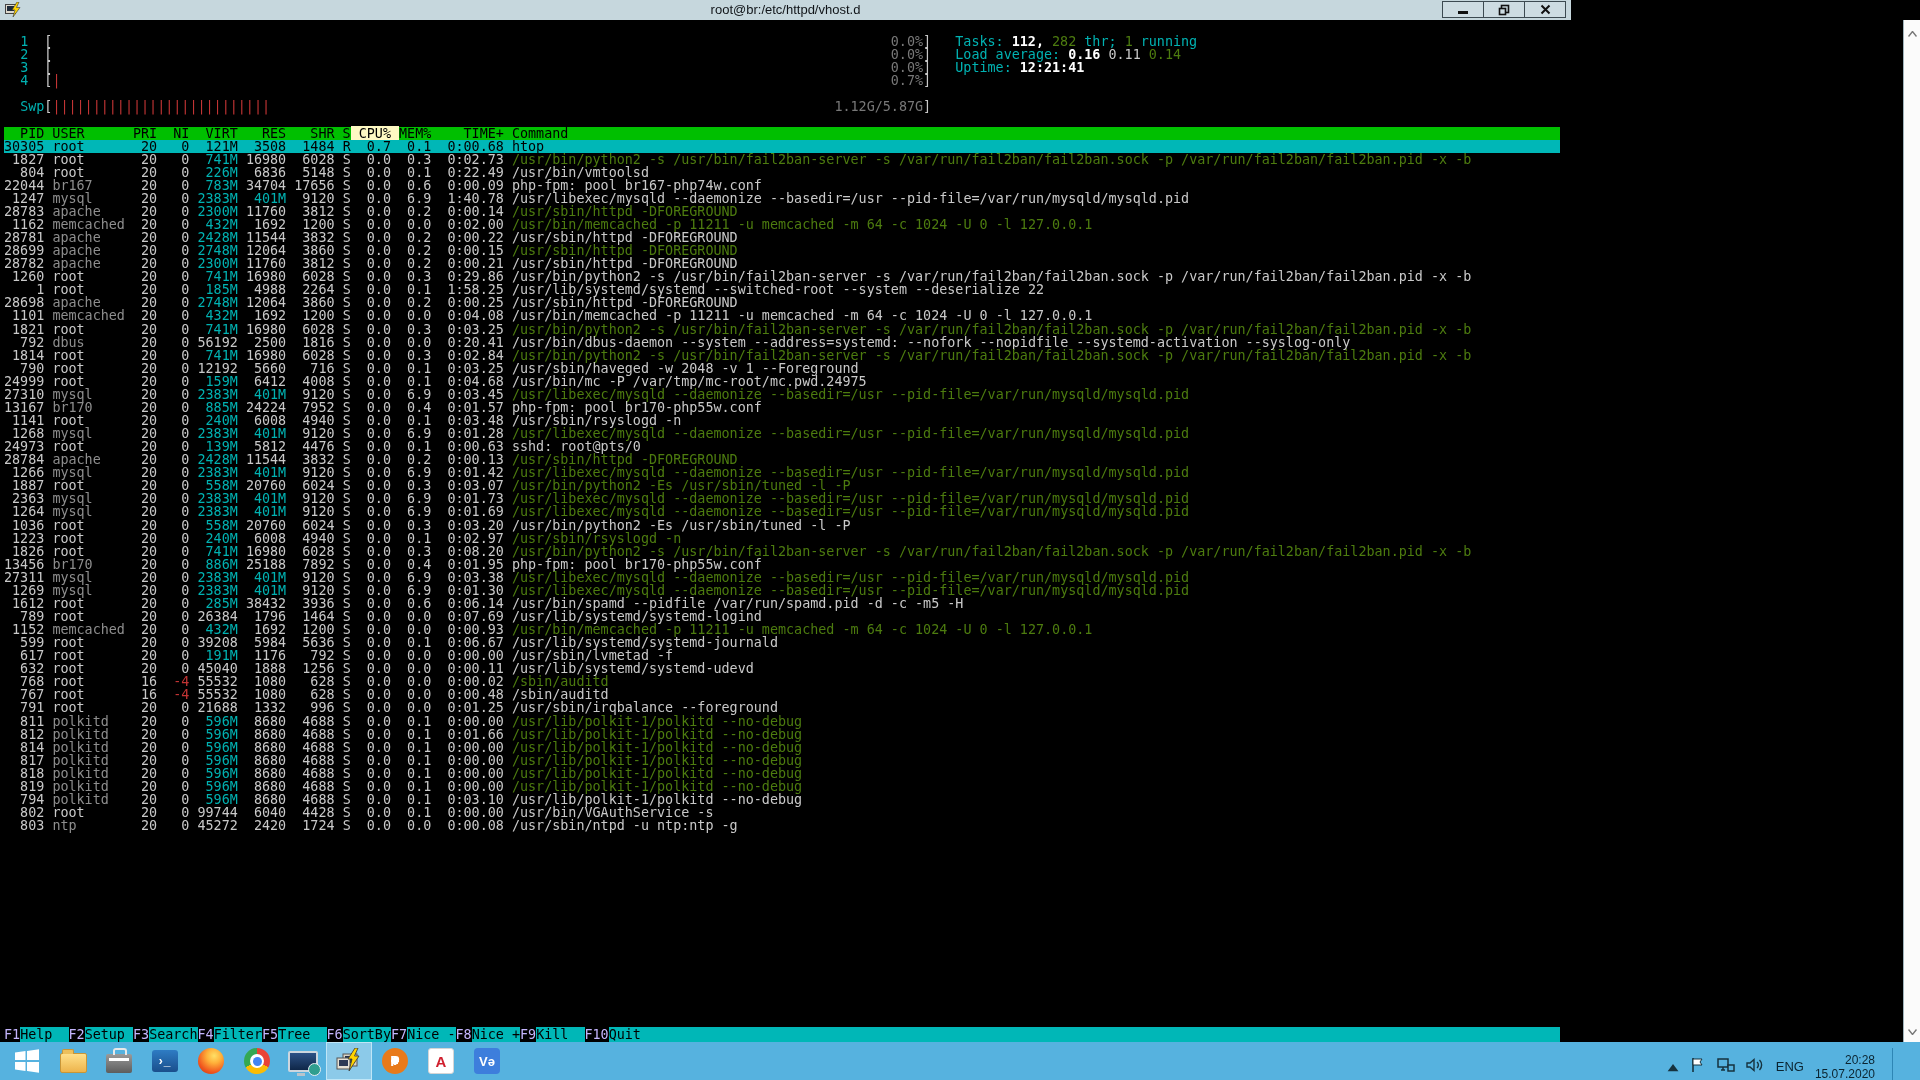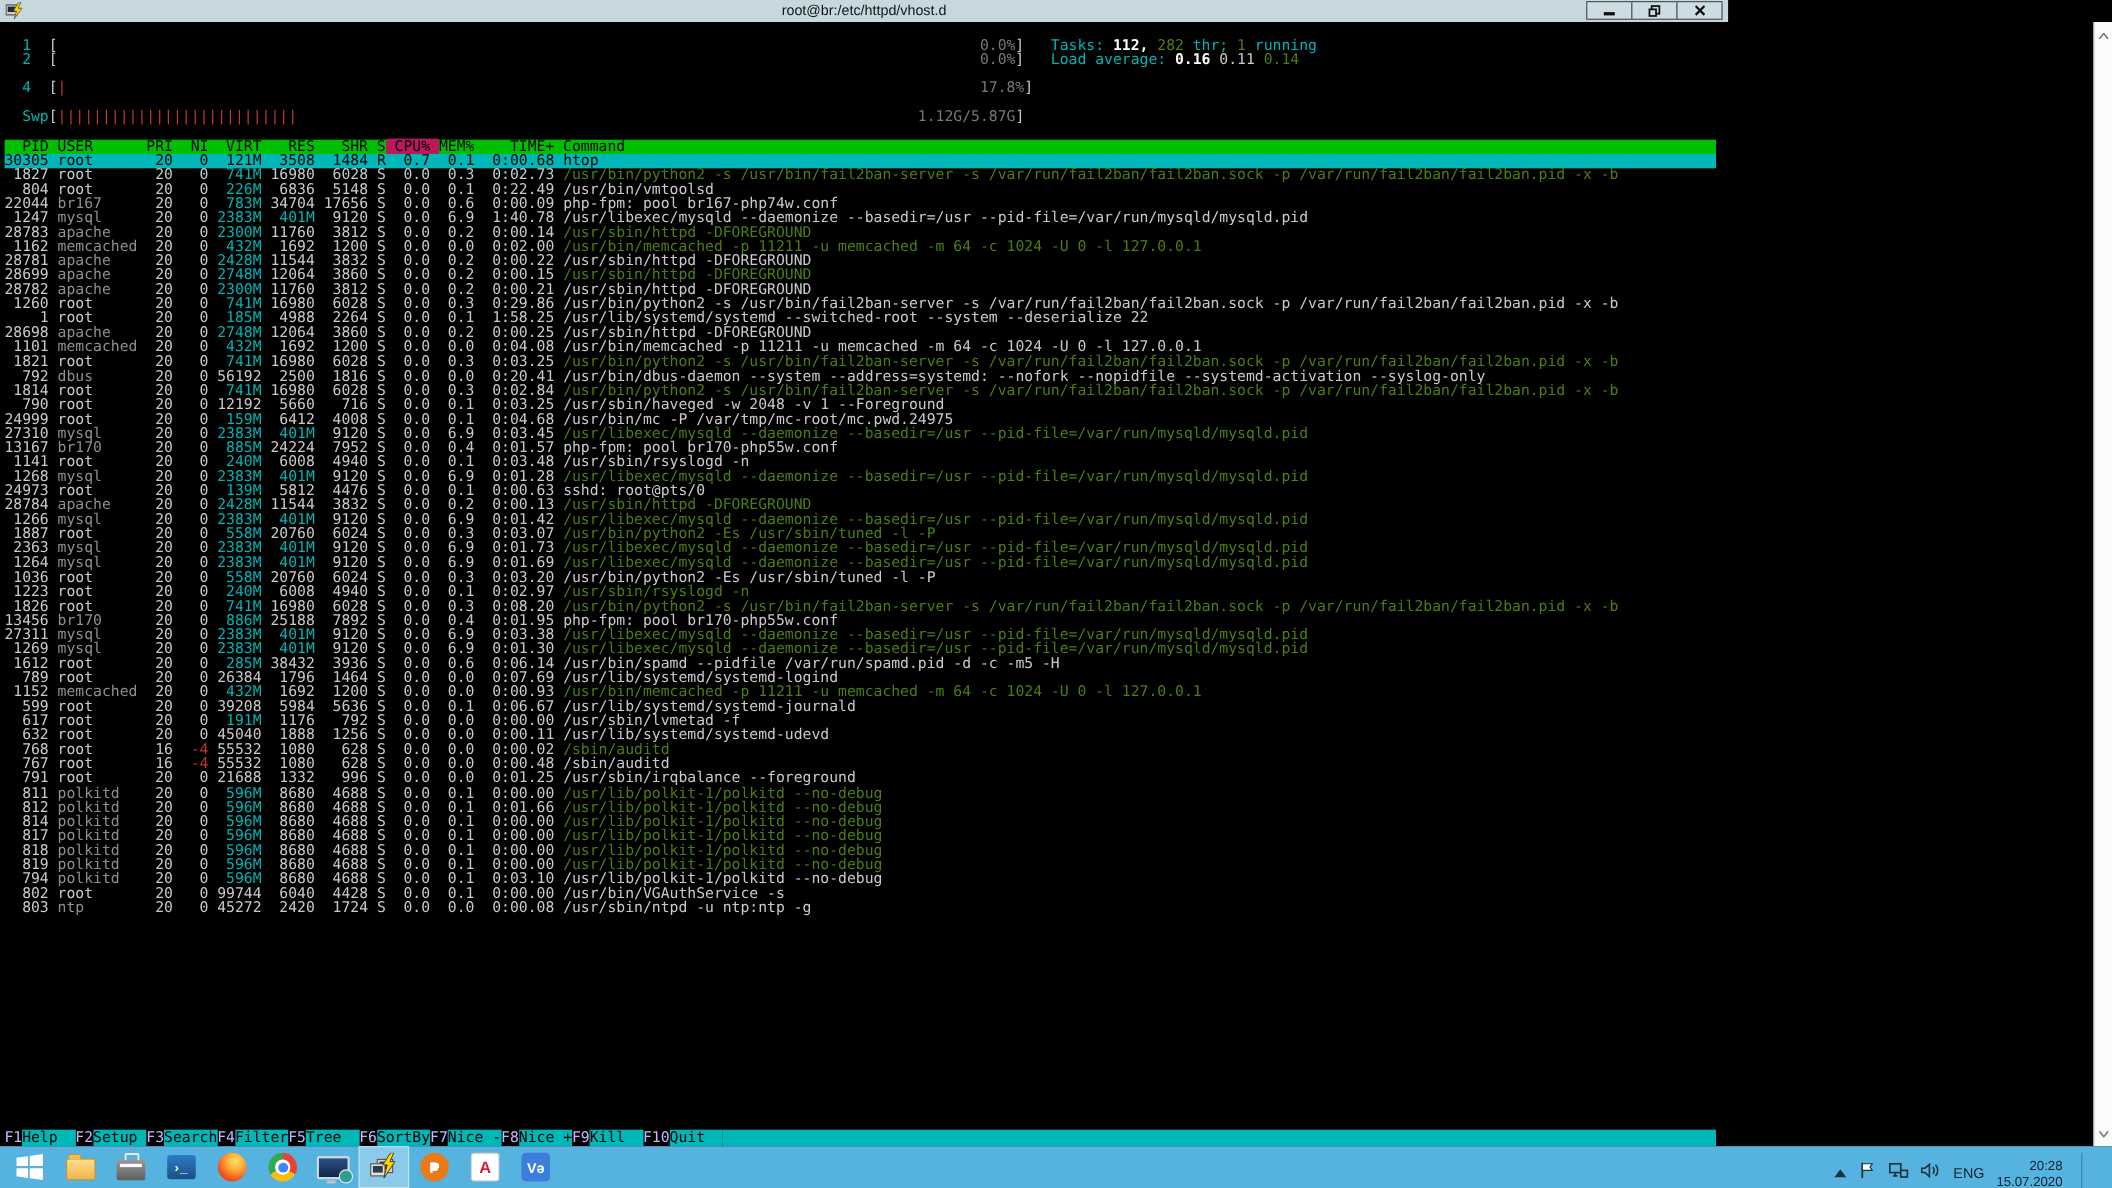--- a/index.html
+++ b/index.html
@@ -14,21 +14,21 @@
   .wbtn{width:42px;height:17px;border:1px solid #3c4a51;margin-left:-1px;background:#cddce2;
         display:flex;align-items:center;justify-content:center;box-sizing:border-box;}
 
   
   .terminal{position:absolute;top:20px;left:0;width:1920px;height:1022px;background:#000;}
   #term{position:absolute;top:0;left:4px;width:1899px;height:1022px;overflow:hidden;}
   .tline{position:absolute;left:0;height:13.07px;white-space:pre;
          font-family:"DejaVu Sans Mono",monospace;font-size:13.4px;line-height:13.07px;color:#c9c9c9;}
   .thead{background:#00bf00;width:193ch;color:#000;}
   .thead span{color:#000;}
-  .sortcol{background:#be185d;}
+  .sortcol{background:#fef9c3;}
   .sel{background:#00b7b7;width:193ch;}
   .sel span{color:#000 !important;}
   .c-cyan{color:#00b2b2;} .c-green{color:#4d7c0f;} .c-red{color:#c23434;}
   .c-dim{color:#787878;}  .c-user{color:#8e8e8e;}  .c-val{color:#c9c9c9;}
   .c-bw{color:#ffffff;font-weight:bold;} .c-yel{color:#b9b900;} .c-blue{color:#3535c8;}
   .fk-key{color:#c4b5fd;} .fk-lbl{background:#00b7b7;color:#000;}
 
   .scrollbar{position:absolute;top:0;right:0;width:17px;height:1022px;background:#fbfbfb;border-left:1px solid #9fb3ba;box-sizing:border-box;}
   .sb-up{position:absolute;top:3px;left:0;width:100%;text-align:center;}
   .sb-down{position:absolute;bottom:3px;left:0;width:100%;text-align:center;}
@@ -103,21 +103,22 @@
         <path d="M1.5 1.5 L9.5 9.5 M9.5 1.5 L1.5 9.5" stroke="#111" stroke-width="2"></path>
       </svg>
     </div>
   </div>
 </div>
 
 <div class="terminal">
   <div id="term">
       <div class="tline" style="top: 15.0665px;"><span>  </span><span class="c-cyan">1</span><span>  [</span><span>                                                                                                        </span><span class="c-dim">0.0%</span><span>]</span><span>   </span><span class="c-cyan">Tasks: </span><span class="c-bw">112, </span><span class="c-green">282 </span><span class="c-cyan">thr; </span><span class="c-green">1 </span><span class="c-cyan">running</span></div>
       <div class="tline" style="top: 28.133px;"><span>  </span><span class="c-cyan">2</span><span>  [</span><span>                                                                                                        </span><span class="c-dim">0.0%</span><span>]</span><span>   </span><span class="c-cyan">Load average: </span><span class="c-bw">0.16 </span><span class="c-val">0.11 </span><span class="c-green">0.14</span></div>
-      <div class="tline" style="top: 54.266px;"><span>  </span><span class="c-cyan">4</span><span>  [</span><span class="c-red">|</span><span>                                                                                                       </span><span class="c-dim">17.8%</span><span>]</span></div>
+      <div class="tline" style="top: 41.1995px;"><span>  </span><span class="c-cyan">3</span><span>  [</span><span>                                                                                                        </span><span class="c-dim">0.0%</span><span>]</span><span>   </span><span class="c-cyan">Uptime: </span><span class="c-bw">12:21:41</span></div>
+      <div class="tline" style="top: 54.266px;"><span>  </span><span class="c-cyan">4</span><span>  [</span><span class="c-red">|</span><span>                                                                                                       </span><span class="c-dim">0.7%</span><span>]</span></div>
       <div class="tline" style="top: 80.399px;"><span>  </span><span class="c-cyan">Swp</span><span>[</span><span class="c-red">|||||||||||||||||||||||||||</span><span>                                                                      </span><span class="c-dim">1.12G/5.87G</span><span>]</span></div>
       <div class="tline thead" style="top: 106.532px;"><span>  PID USER      PRI  NI  VIRT   RES   SHR S</span><span class="sortcol"> CPU% </span><span>MEM%    TIME+ Command</span></div>
       <div class="tline sel" style="top: 119.599px;"><span class="c-val">30305</span><span> </span><span class="c-val">root     </span><span> </span><span class="c-val"> 20</span><span> </span><span class="c-val">  0</span><span> </span><span class="c-cyan"> 121M</span><span> </span><span class="c-val"> 3508</span><span> </span><span class="c-val"> 1484</span><span> </span><span class="c-val">R</span><span> </span><span class="c-val"> 0.7</span><span> </span><span class="c-val"> 0.1</span><span> </span><span class="c-val"> 0:00.68</span><span> </span><span class="c-val">htop</span></div>
       <div class="tline" style="top: 132.665px;"><span class="c-val"> 1827</span><span> </span><span class="c-val">root     </span><span> </span><span class="c-val"> 20</span><span> </span><span class="c-val">  0</span><span> </span><span class="c-cyan"> 741M</span><span> </span><span class="c-val">16980</span><span> </span><span class="c-val"> 6028</span><span> </span><span class="c-val">S</span><span> </span><span class="c-val"> 0.0</span><span> </span><span class="c-val"> 0.3</span><span> </span><span class="c-val"> 0:02.73</span><span> </span><span class="c-green">/usr/bin/python2 -s /usr/bin/fail2ban-server -s /var/run/fail2ban/fail2ban.sock -p /var/run/fail2ban/fail2ban.pid -x -b</span></div>
       <div class="tline" style="top: 145.731px;"><span class="c-val">  804</span><span> </span><span class="c-val">root     </span><span> </span><span class="c-val"> 20</span><span> </span><span class="c-val">  0</span><span> </span><span class="c-cyan"> 226M</span><span> </span><span class="c-val"> 6836</span><span> </span><span class="c-val"> 5148</span><span> </span><span class="c-val">S</span><span> </span><span class="c-val"> 0.0</span><span> </span><span class="c-val"> 0.1</span><span> </span><span class="c-val"> 0:22.49</span><span> </span><span class="c-val">/usr/bin/vmtoolsd</span></div>
       <div class="tline" style="top: 158.798px;"><span class="c-val">22044</span><span> </span><span class="c-user">br167    </span><span> </span><span class="c-val"> 20</span><span> </span><span class="c-val">  0</span><span> </span><span class="c-cyan"> 783M</span><span> </span><span class="c-val">34704</span><span> </span><span class="c-val">17656</span><span> </span><span class="c-val">S</span><span> </span><span class="c-val"> 0.0</span><span> </span><span class="c-val"> 0.6</span><span> </span><span class="c-val"> 0:00.09</span><span> </span><span class="c-val">php-fpm: pool br167-php74w.conf</span></div>
       <div class="tline" style="top: 171.864px;"><span class="c-val"> 1247</span><span> </span><span class="c-user">mysql    </span><span> </span><span class="c-val"> 20</span><span> </span><span class="c-val">  0</span><span> </span><span class="c-cyan">2383M</span><span> </span><span class="c-cyan"> 401M</span><span> </span><span class="c-val"> 9120</span><span> </span><span class="c-val">S</span><span> </span><span class="c-val"> 0.0</span><span> </span><span class="c-val"> 6.9</span><span> </span><span class="c-val"> 1:40.78</span><span> </span><span class="c-val">/usr/libexec/mysqld --daemonize --basedir=/usr --pid-file=/var/run/mysqld/mysqld.pid</span></div>
       <div class="tline" style="top: 184.931px;"><span class="c-val">28783</span><span> </span><span class="c-user">apache   </span><span> </span><span class="c-val"> 20</span><span> </span><span class="c-val">  0</span><span> </span><span class="c-cyan">2300M</span><span> </span><span class="c-val">11760</span><span> </span><span class="c-val"> 3812</span><span> </span><span class="c-val">S</span><span> </span><span class="c-val"> 0.0</span><span> </span><span class="c-val"> 0.2</span><span> </span><span class="c-val"> 0:00.14</span><span> </span><span class="c-green">/usr/sbin/httpd -DFOREGROUND</span></div>
       <div class="tline" style="top: 197.998px;"><span class="c-val"> 1162</span><span> </span><span class="c-user">memcached</span><span> </span><span class="c-val"> 20</span><span> </span><span class="c-val">  0</span><span> </span><span class="c-cyan"> 432M</span><span> </span><span class="c-val"> 1692</span><span> </span><span class="c-val"> 1200</span><span> </span><span class="c-val">S</span><span> </span><span class="c-val"> 0.0</span><span> </span><span class="c-val"> 0.0</span><span> </span><span class="c-val"> 0:02.00</span><span> </span><span class="c-green">/usr/bin/memcached -p 11211 -u memcached -m 64 -c 1024 -U 0 -l 127.0.0.1</span></div>
       <div class="tline" style="top: 211.064px;"><span class="c-val">28781</span><span> </span><span class="c-user">apache   </span><span> </span><span class="c-val"> 20</span><span> </span><span class="c-val">  0</span><span> </span><span class="c-cyan">2428M</span><span> </span><span class="c-val">11544</span><span> </span><span class="c-val"> 3832</span><span> </span><span class="c-val">S</span><span> </span><span class="c-val"> 0.0</span><span> </span><span class="c-val"> 0.2</span><span> </span><span class="c-val"> 0:00.22</span><span> </span><span class="c-val">/usr/sbin/httpd -DFOREGROUND</span></div>

